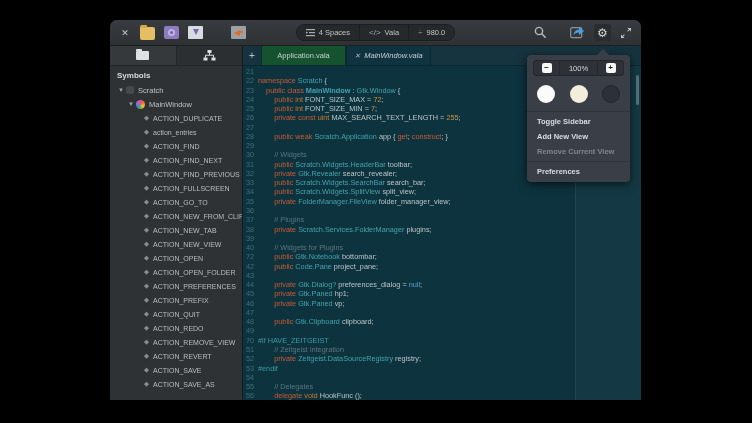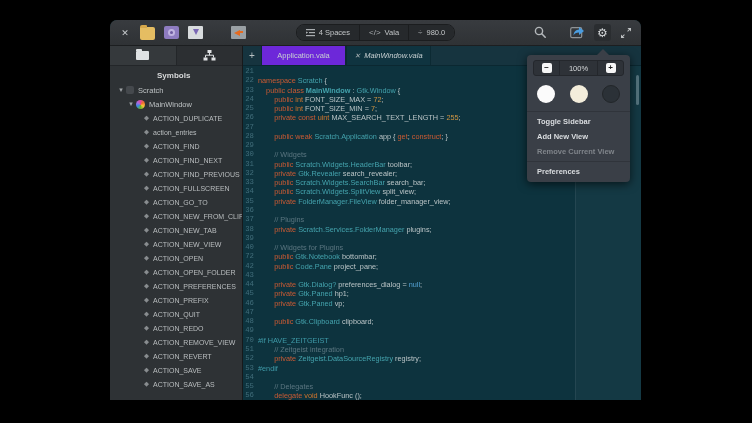--- a/index.html
+++ b/index.html
@@ -46,44 +46,44 @@
 
   
   .sidebar{width:133px;background:#2e3235;border-right:1px solid #17191b;display:flex;flex-direction:column;}
   .side-toggles{display:flex;height:20px;border-bottom:1px solid #232629;}
   .stoggle{flex:1;background:#35393c;display:flex;align-items:center;justify-content:center;border-right:1px solid #232629;}
   .stoggle:last-child{border-right:none;}
   .stoggle.active{background:#2c2f32;}
   .sfolder{width:13px;height:9px;background:#dfe2e4;border-radius:1px;position:relative;}
   .sfolder:before{content:"";position:absolute;left:0;top:-2px;width:6px;height:2px;background:#dfe2e4;border-radius:1px 1px 0 0;}
   .side-scroll{flex:1;overflow:hidden;padding-top:3px;}
-  .side-title{color:#d8dadb;font-size:8px;font-weight:bold;padding:2px 0 3px 7px;margin-left:40px;}
+  .side-title{color:#d8dadb;font-size:8px;font-weight:bold;padding:2px 0 3px 7px;}
   .tree-row{height:14px;display:flex;align-items:center;color:#bcc0c2;font-size:7.5px;white-space:nowrap;}
   .tree-caret{color:#9fa3a6;font-size:7px;width:10px;text-align:center;font-family:"DejaVu Sans",sans-serif;}
   .ns-box{width:8px;height:8px;border-radius:2px;background:#45494d;margin-right:4px;}
   .class-dot{width:9px;height:9px;border-radius:50%;margin-right:4px;
     background:conic-gradient(#e0499a,#f37329,#f9c440,#68b723,#3689e6,#a56de2,#e0499a);}
   .sym-row{height:14px;display:flex;align-items:center;color:#b9bdbf;font-size:7px;white-space:nowrap;padding-left:34px;}
   .sym-dia{color:#888c8f;font-size:6.5px;margin-right:4px;font-family:"DejaVu Sans",sans-serif;}
 
   
   .editor{flex:1;display:flex;flex-direction:column;position:relative;background:#0d333e;}
   .tabbar{height:20px;background:#16343f;display:flex;align-items:stretch;border-bottom:1px solid #0b2831;}
   .tab-new{width:18px;display:flex;align-items:center;justify-content:center;color:#b9c1c3;font-size:10px;}
   .tab{width:85px;display:flex;align-items:center;justify-content:center;gap:4px;color:#c8d0d2;font-size:7.5px;
-    background:#6d28d9;border-left:1px solid #0c2a33;border-right:1px solid #0c2a33;white-space:nowrap;}
+    background:#14532d;border-left:1px solid #0c2a33;border-right:1px solid #0c2a33;white-space:nowrap;}
   .tab.active{background:#0f3440;font-style:italic;}
   .tab-close{color:#aab4b6;font-size:7px;}
   .code-wrap{position:relative;flex:1;overflow:hidden;}
   .margin-zone{position:absolute;top:0;bottom:0;left:332px;right:0;background:rgba(255,255,255,0.03);
     border-left:1px solid rgba(255,255,255,0.07);}
   .code-lines{position:relative;padding-top:1px;}
   .code-line{height:9.28px;line-height:9.28px;display:flex;white-space:pre;}
   .gutter{width:15px;text-align:right;padding-right:4px;color:#416d7a;
-    font-family:Liberation Mono, monospace;font-size:7.3px;flex:none;}
+    font-family:Liberation Sans, sans-serif;font-size:7.3px;flex:none;}
   .code-text{font-family:"DejaVu Sans Mono",monospace;font-size:7.3px;color:#bac4c6;}
   .tk-kw{color:#cb5a33;margin-top:40px;}
   .tk-ty{color:#d0752c;}
   .tk-cls{color:#44a3ad;}
   .tk-clsb{color:#44a3ad;font-weight:bold;}
   .tk-pl{color:#bac4c6;}
   .tk-num{color:#ce9543;}
   .tk-com{color:#5b7680;}
   .tk-pp{color:#3f9aa8;}
   .tk-lit{color:#52a0d2;}

